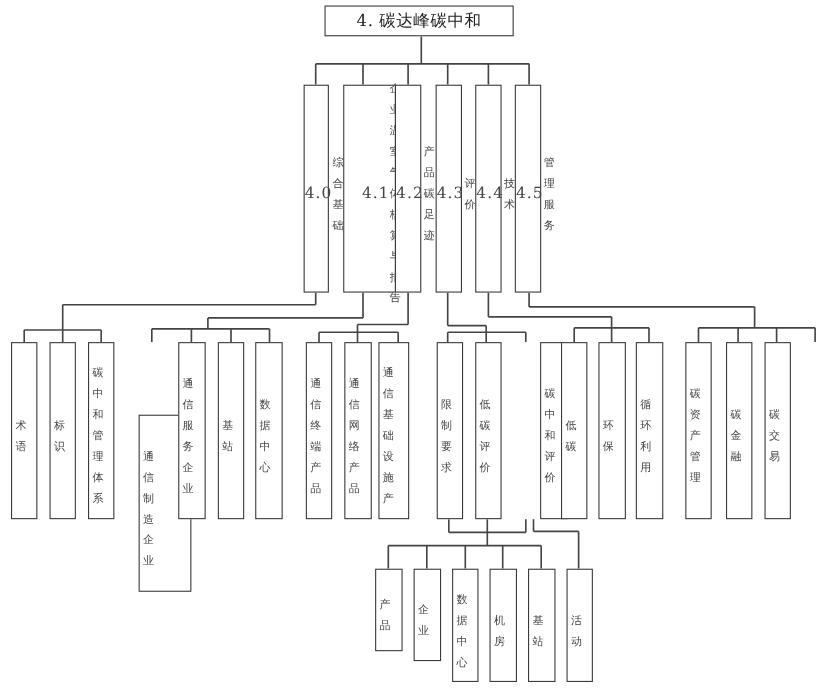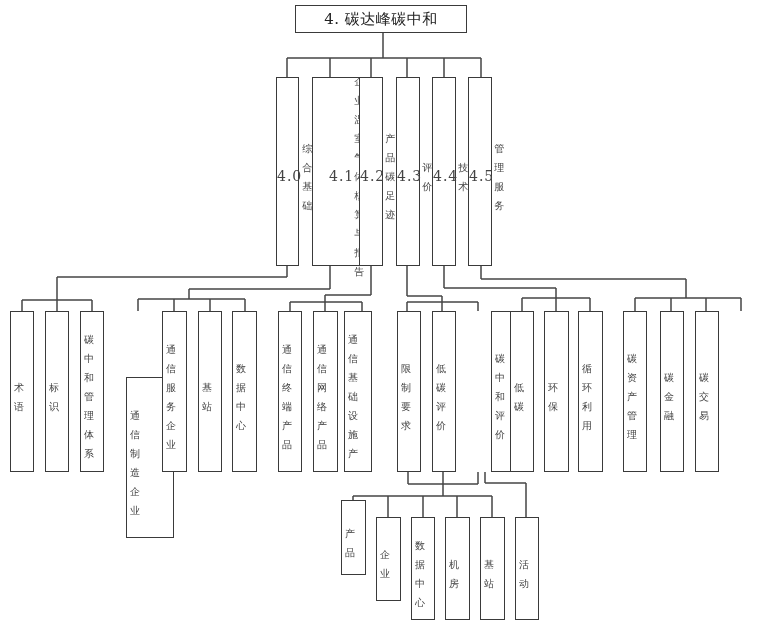--- a/index.html
+++ b/index.html
@@ -182,21 +182,21 @@
   <div class="box vbox" style="left:623px; top:311px; width:24px; height:161px;">
     <span class="txt">碳资产管理</span>
   </div>
   <div class="box vbox" style="left:660px; top:311px; width:24px; height:161px;">
     <span class="txt">碳金融</span>
   </div>
   <div class="box vbox" style="left:695px; top:311px; width:24px; height:161px;">
     <span class="txt">碳交易</span>
   </div>
 
-  <div class="box vbox" style="left:341px; top:500px; width:25px; height:75px;">
+  <div class="box vbox" style="left:341px; top:517px; width:25px; height:75px;">
     <span class="txt">产品</span>
   </div>
   <div class="box vbox" style="left:376px; top:517px; width:25px; height:84px;">
     <span class="txt">企业</span>
   </div>
   <div class="box vbox" style="left:411px; top:517px; width:24px; height:103px;">
     <span class="txt">数据中心</span>
   </div>
   <div class="box vbox" style="left:445px; top:517px; width:25px; height:103px;">
     <span class="txt">机房</span>

